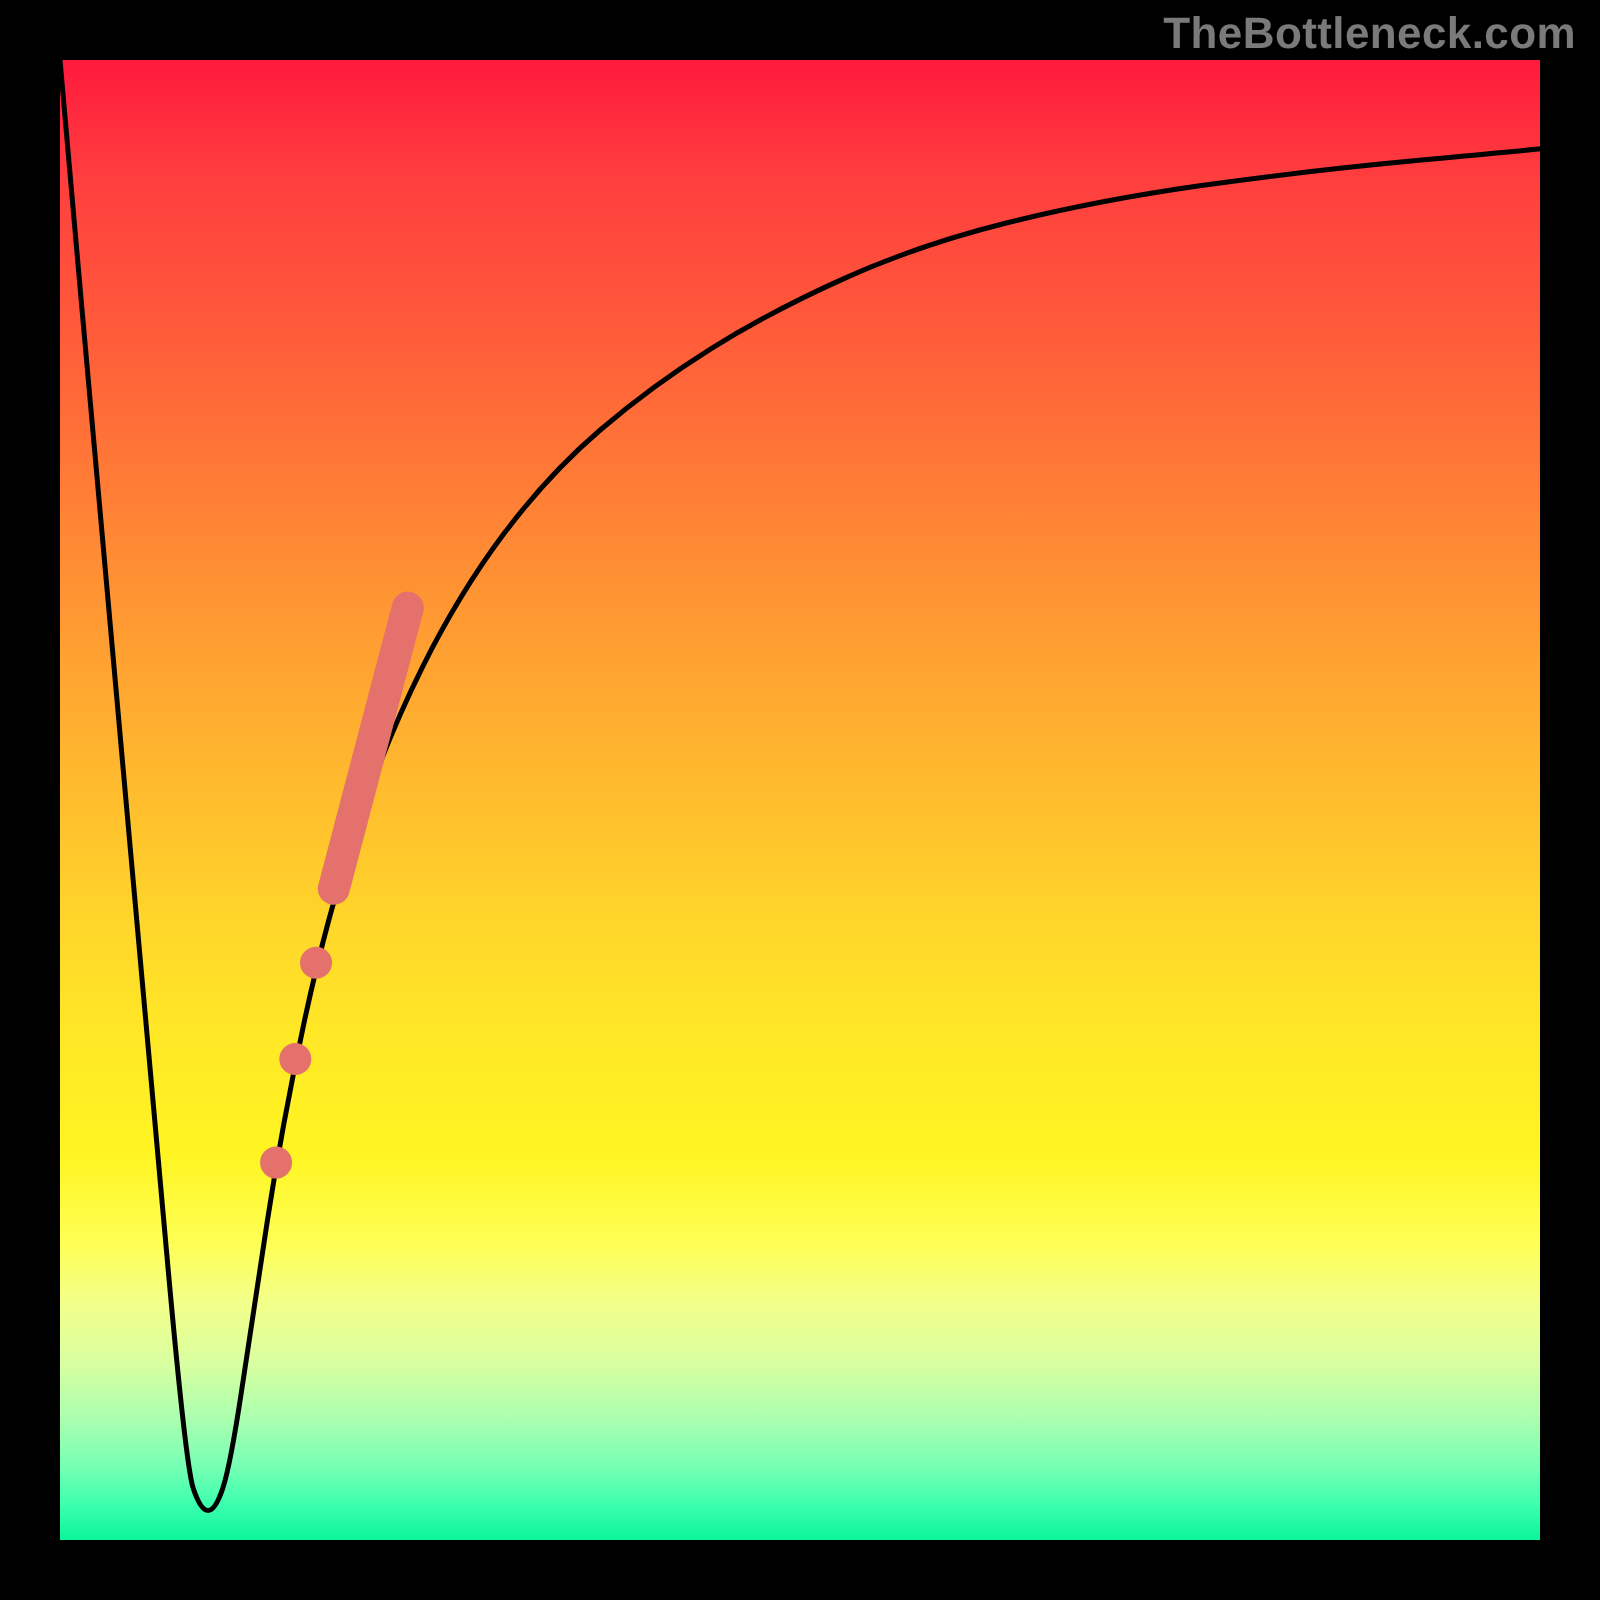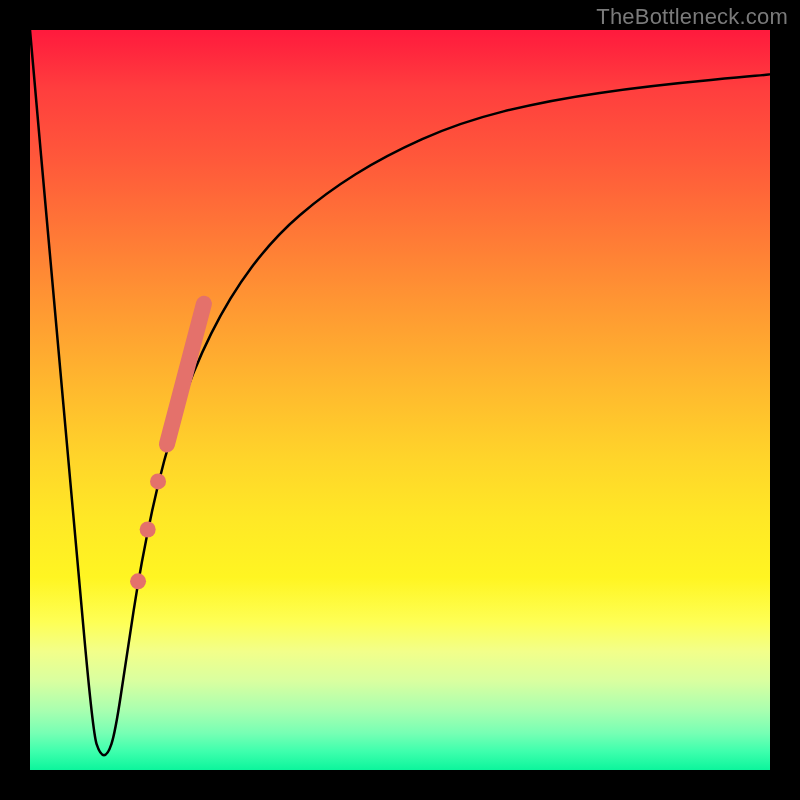--- a/index.html
+++ b/index.html
@@ -49,21 +49,21 @@
   .curve {
     position: absolute;
     inset: 0;
   }
   .attribution {
     position: absolute;
     top: 4px;
     right: 12px;
     font-family: Arial, Helvetica, sans-serif;
     font-size: 22px;
-    font-weight: 400;
+    font-weight: 700;
     color: #7a7a7a;
     letter-spacing: 0.2px;
     user-select: none;
   }
 </style>
 </head>
 <body>
 
 <div class="frame">
   <div class="plot">

